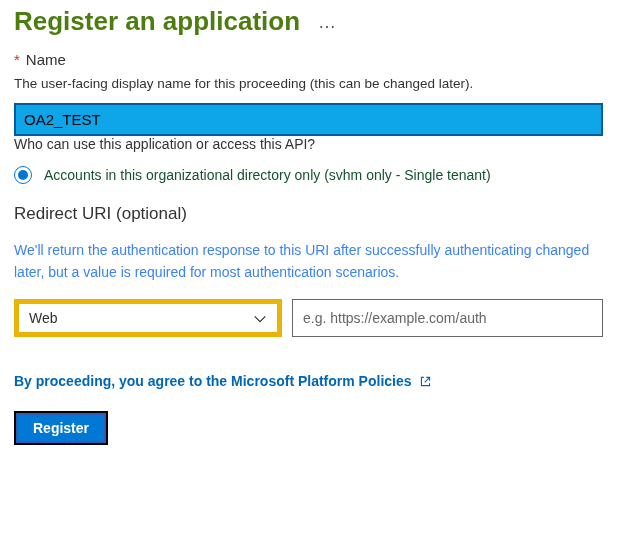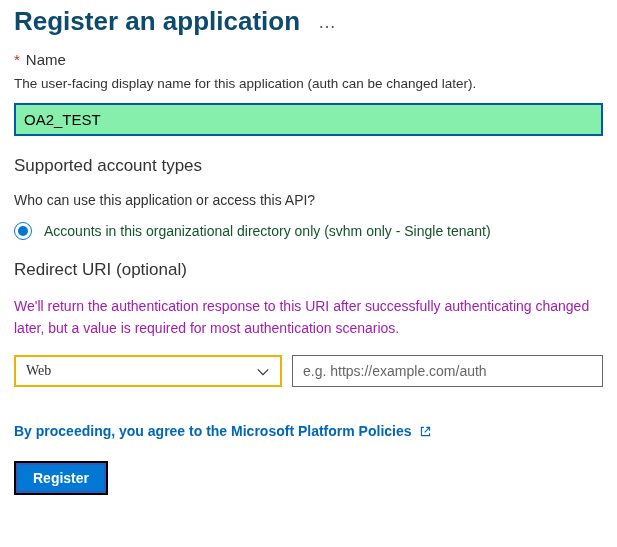--- a/index.html
+++ b/index.html
@@ -17,21 +17,21 @@
     .title-row {
       display: flex;
       align-items: center;
       gap: 18px;
       margin-top: 6px;
       margin-bottom: 14px;
     }
     .page-title {
       font-size: 26px;
       font-weight: 600;
-      color: #0c4a6e;
+      color: #4d7c0f;
     }
     .ellipsis {
       font-size: 18px;
       color: #555;
       letter-spacing: 2px;
       cursor: pointer;
       line-height: 1;
     }
     .field-label {
       font-size: 15px;
@@ -48,21 +48,21 @@
       margin-top: 8px;
       margin-bottom: 12px;
     }
     .name-input {
       width: 100%;
       border: 2px solid #005ba1;
       padding: 6px 8px;
       font-size: 15px;
       font-family: inherit;
       outline: none;
-      background: #86efac;
+      background: #0ea5e9;
     }
     .section-heading {
       font-size: 17px;
       color: #333;
       margin-top: 20px;
       margin-bottom: 16px;
       font-weight: 400;
     }
     .question {
       font-size: 14px;
@@ -91,39 +91,38 @@
       height: 10px;
       background: #0078d4;
       border-radius: 50%;
     }
     .radio-label {
       font-size: 14px;
       color: #14532d;
     }
     .body-text {
       font-size: 14px;
-      color: #a21caf;
+      color: #3b82f6;
       line-height: 1.55;
       margin-bottom: 16px;
     }
     .uri-row {
       display: flex;
       gap: 10px;
     }
     .select-wrap {
       width: 268px;
-      border: 2px solid #eab308;
+      border: 5px solid #eab308;
       background: #fff;
       display: flex;
       align-items: flex-end;
       justify-content: space-between;
       padding: 6px 10px;
       cursor: pointer;
       font-size: 14px;
-      font-family: Liberation Serif, serif;
     }
     .chevron-down {
       width: 14px;
       height: 14px;
     }
     .uri-input {
       flex: 1;
       border: 1px solid #666;
       padding: 6px 10px;
       font-size: 14px;
@@ -173,24 +172,23 @@
 
 <div class="page">
   <div class="title-row">
     <h1 class="page-title">Register an application</h1>
     <span class="ellipsis">…</span>
   </div>
 
   <div class="field-label">
     <span class="req">*</span><span>Name</span>
   </div>
-  <div class="field-hint">The user-facing display name for this application (auth can be changed later).</div>
+  <div class="field-hint">The user-facing display name for this proceeding (this can be changed later).</div>
   <input class="name-input" type="text" value="OA2_TEST" style="">
 
-  <div class="section-heading">Supported account types</div>
   <div class="question">Who can use this application or access this API?</div>
   <div class="radio-row">
     <span class="radio">
       <span class="radio-dot"></span>
     </span>
     <span class="radio-label">Accounts in this organizational directory only (svhm only - Single tenant)</span>
   </div>
 
   <div class="section-heading">Redirect URI (optional)</div>
   <div class="body-text">We'll return the authentication response to this URI after successfully authenticating changed later, but a value is required for most authentication scenarios.</div>

